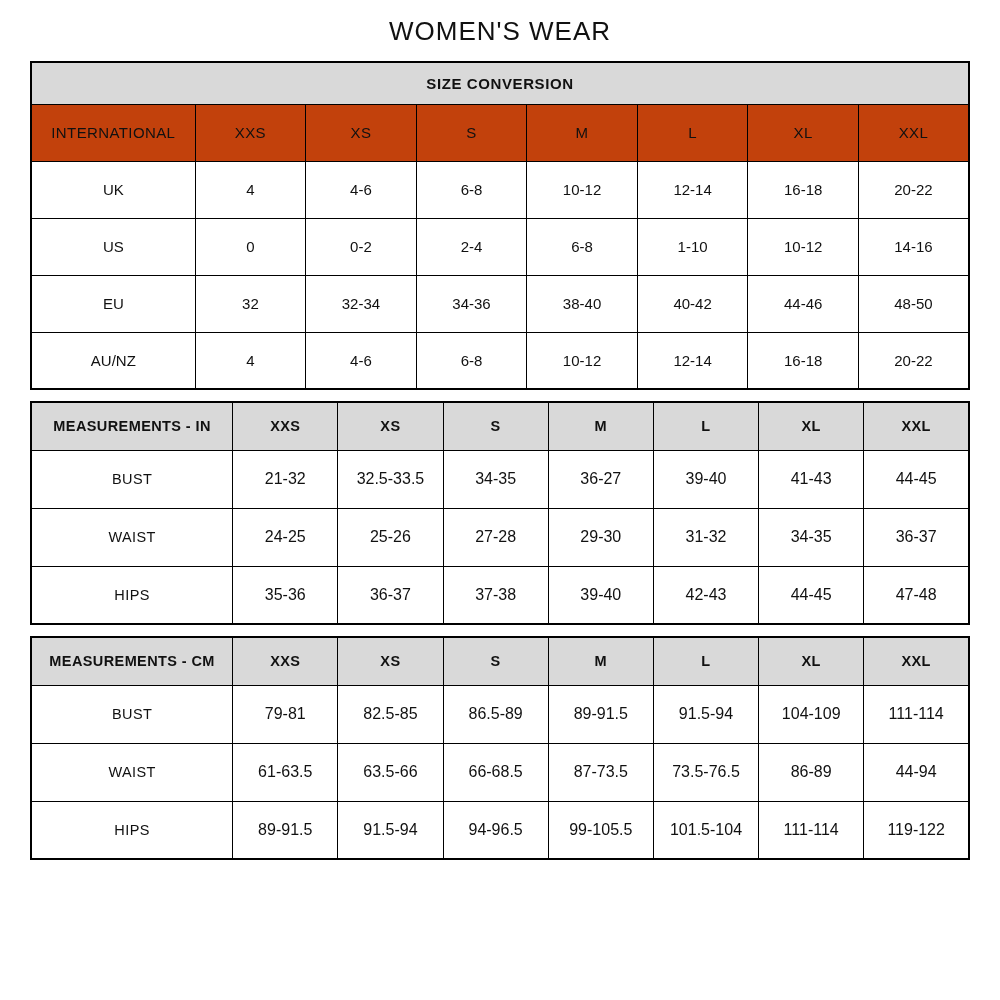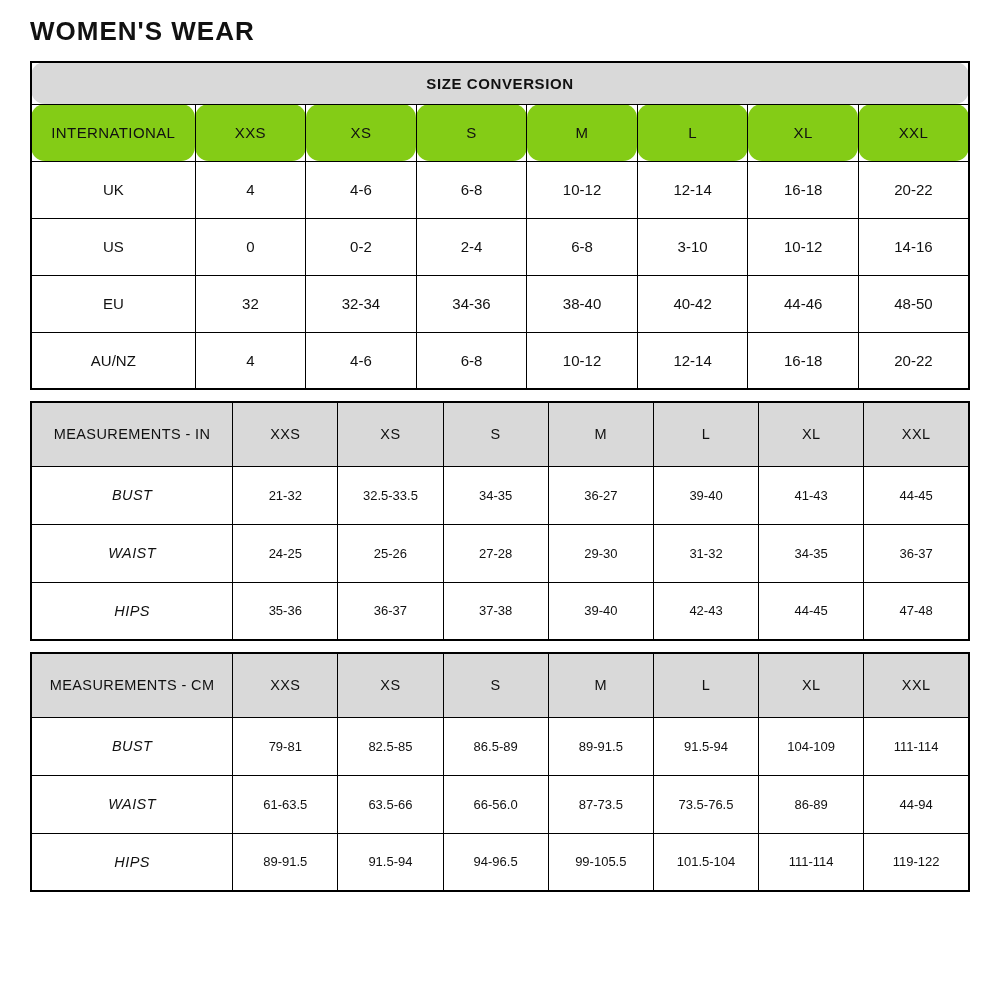--- a/index.html
+++ b/index.html
@@ -11,67 +11,68 @@
     background: #ffffff;
     font-family: "Liberation Sans", sans-serif;
     color: #111111;
   }
   .page {
     width: 1000px;
     height: 1000px;
     padding: 10px 30px 14px 30px;
   }
   h1.page-title {
+    text-align: center;
     font-size: 26px;
-    font-weight: 700;
+    font-weight: 400;
     letter-spacing: 1px;
     margin: 6px 0 14px 0;
   }
   table {
     width: 100%;
     border-collapse: collapse;
     table-layout: fixed;
     margin: 0 0 11px 0;
     border: 2.5px solid #000;
   }
   th, td {
     border: 1.5px solid #000;
     text-align: center;
     vertical-align: middle;
     padding: 2px 4px;
     font-weight: 400;
   }
   
   .conv { font-size: 15px; }
   .conv col.c-first { width: 17.5%; }
-  .conv th, .conv td { height: 57px; border-radius: 14px; }
+  .conv th, .conv td { height: 57px; }
   .conv tr.title-row th {
     height: 42px;
     background: #d9d9d9;
     font-weight: 700;
     font-size: 15px;
     letter-spacing: 0.6px;
   }
   .conv tr.header-row th {
     font-weight: 400;
-    background: #84cc16;
+    background: #c2410c;
     letter-spacing: 0.4px;
   }
   
   .meas col.c-first { width: 21.5%; }
   .meas tr.header-row th {
-    height: 64px;
+    height: 48px;
     background: #d9d9d9;
-    font-weight: 400;
+    font-weight: 700;
     font-size: 14.5px;
     letter-spacing: 0.4px;
   }
   .meas td { height: 58px; }
-  .meas td.row-label { font-size: 14.5px; letter-spacing: 0.4px; font-style: italic; }
-  .meas td.num { font-size: 13px; }
+  .meas td.row-label { font-size: 14.5px; letter-spacing: 0.4px; }
+  .meas td.num { font-size: 16px; }
 </style>
 </head>
 <body>
 
 <div class="page">
   <h1 class="page-title">WOMEN'S WEAR</h1>
 
   <table class="conv">
       <colgroup>
         <col class="c-first">
@@ -106,21 +107,21 @@
           <td class="num">12-14</td>
           <td class="num">16-18</td>
           <td class="num">20-22</td>
         </tr>
         <tr>
           <td class="row-label">US</td>
           <td class="num">0</td>
           <td class="num">0-2</td>
           <td class="num">2-4</td>
           <td class="num">6-8</td>
-          <td class="num">3-10</td>
+          <td class="num">1-10</td>
           <td class="num">10-12</td>
           <td class="num">14-16</td>
         </tr>
         <tr>
           <td class="row-label">EU</td>
           <td class="num">32</td>
           <td class="num">32-34</td>
           <td class="num">34-36</td>
           <td class="num">38-40</td>
           <td class="num">40-42</td>
@@ -224,21 +225,21 @@
           <td class="num">86.5-89</td>
           <td class="num">89-91.5</td>
           <td class="num">91.5-94</td>
           <td class="num">104-109</td>
           <td class="num">111-114</td>
         </tr>
         <tr>
           <td class="row-label">WAIST</td>
           <td class="num">61-63.5</td>
           <td class="num">63.5-66</td>
-          <td class="num">66-56.0</td>
+          <td class="num">66-68.5</td>
           <td class="num">87-73.5</td>
           <td class="num">73.5-76.5</td>
           <td class="num">86-89</td>
           <td class="num">44-94</td>
         </tr>
         <tr>
           <td class="row-label">HIPS</td>
           <td class="num">89-91.5</td>
           <td class="num">91.5-94</td>
           <td class="num">94-96.5</td>

